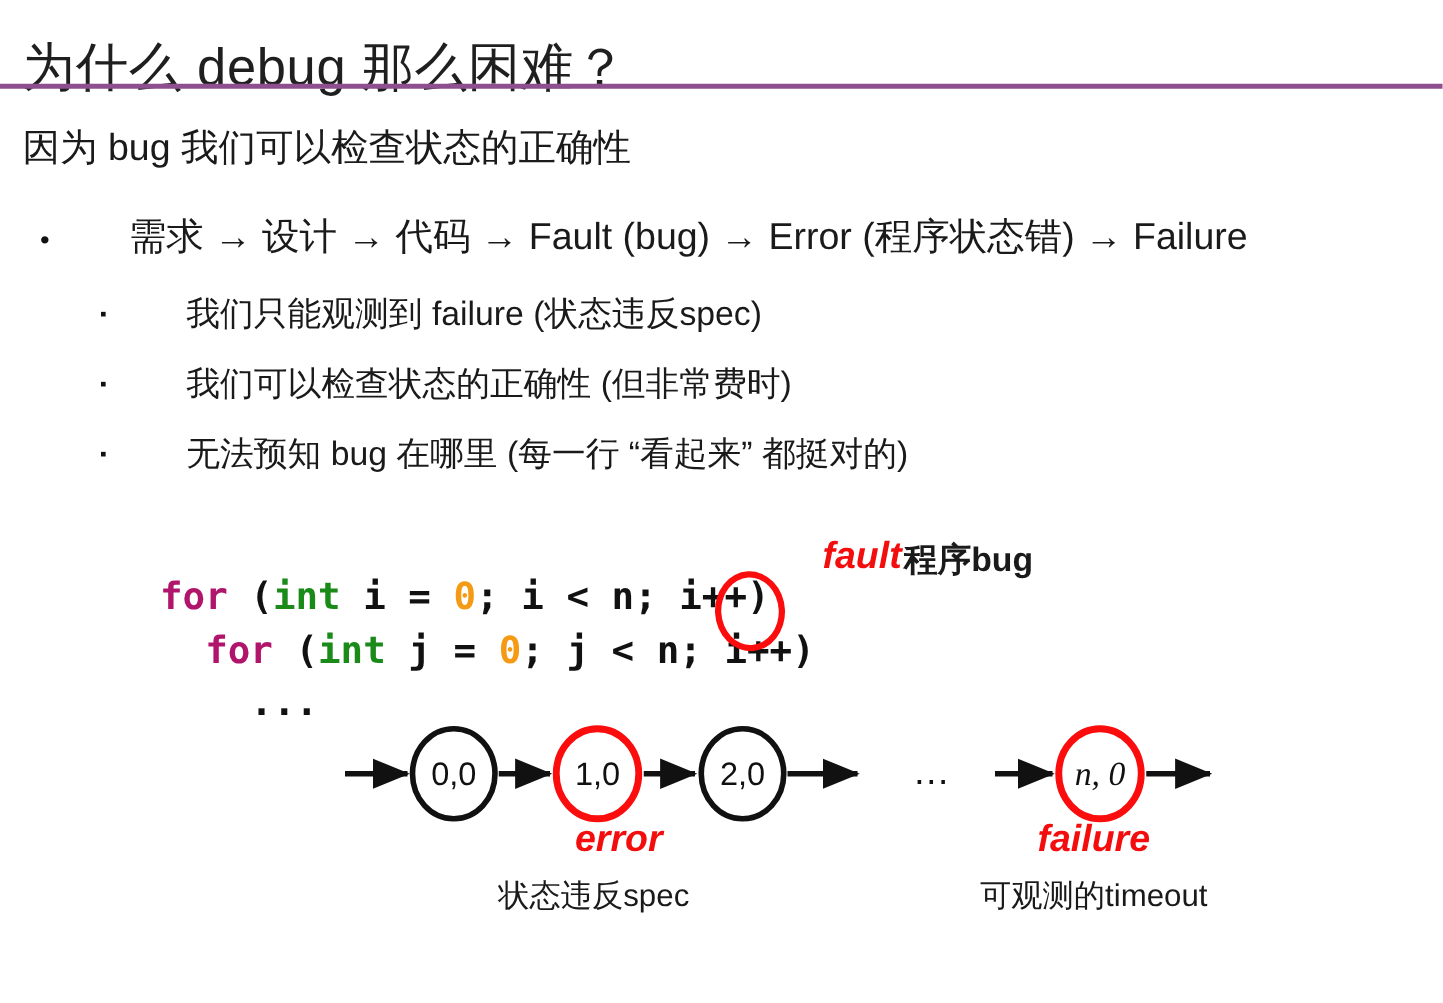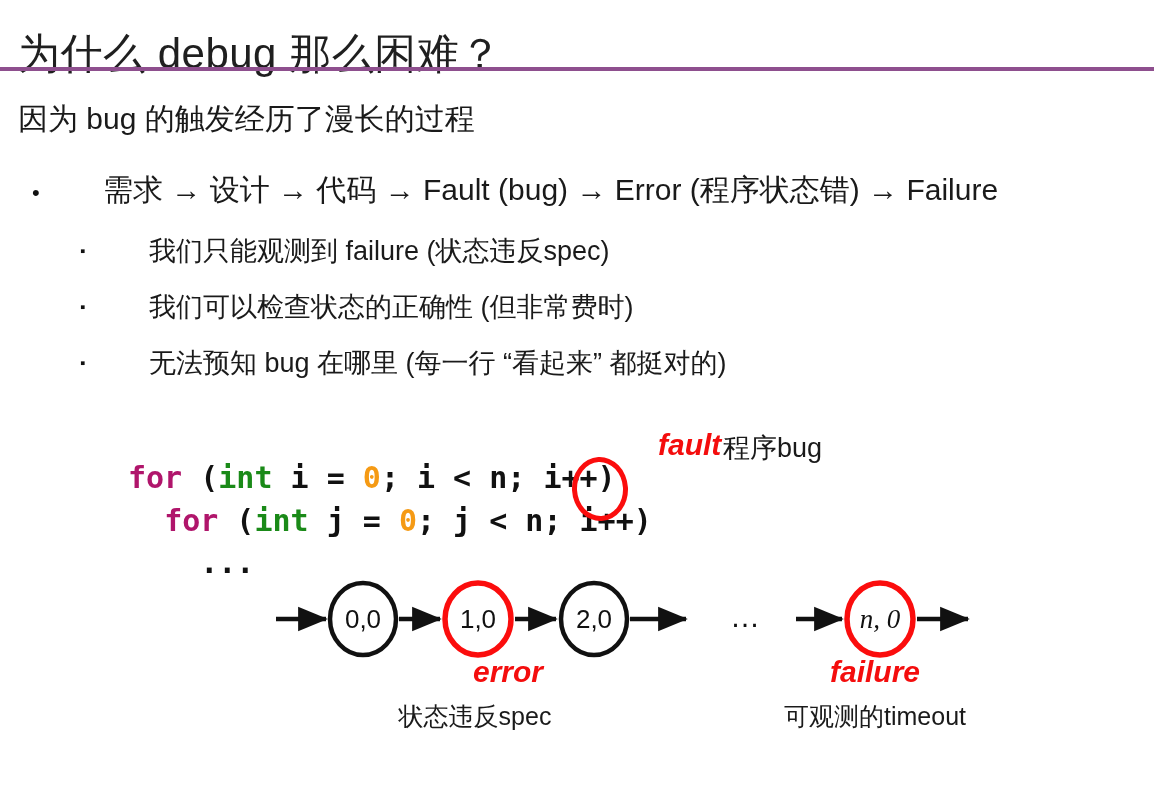--- a/index.html
+++ b/index.html
@@ -112,20 +112,21 @@
     white-space: nowrap;
     font-family: "Liberation Sans", sans-serif;
   }
   .fault-note {
     position: absolute;
     left: 723px;
     top: 430px;
     font-size: 27px;
     color: #1a1a1a;
     white-space: nowrap;
+    font-weight: bold;
   }
 
   
   #bug-circle {
     position: absolute;
     left: 572px;
     top: 457px;
     width: 56px;
     height: 64px;
     border: 5px solid #fb0d0d;
@@ -174,33 +175,33 @@
     text-align: center;
   }
   .annot-sub {
     position: absolute;
     font-size: 25px;
     color: #1a1a1a;
     white-space: nowrap;
     font-weight: 500;
     text-align: center;
   }
-  #error-label   { left: 393px; top: 655px; width: 150px; text-align: right; }
+  #error-label   { left: 420px; top: 655px; width: 150px; }
   #error-sub     { left: 370px; top: 700px; width: 210px; }
   #failure-label { left: 790px; top: 655px; width: 170px; }
   #failure-sub   { left: 755px; top: 700px; width: 240px; text-align: center; }
 </style>
 </head>
 <body>
 
 <div id="slide-title">为什么 debug 那么困难？</div>
 
 <div id="title-rule"></div>
 
-<div id="lead-line">因为 bug 的触发经历了漫长的过程</div>
+<div id="lead-line">因为 bug 我们可以检查状态的正确性</div>
 
 <div class="bullet-row lvl1" style="left:32px; top:172px;">
   <span class="bullet-mark">•</span>
   <span class="bullet-text">需求 → 设计 → 代码 → Fault (bug) → Error (程序状态错) → Failure</span>
 </div>
 
 <div class="bullet-row lvl2" style="left:80px; top:235px;">
   <span class="bullet-mark">▪</span>
   <span class="bullet-text">我们只能观测到 failure (状态违反spec)</span>
 </div>

